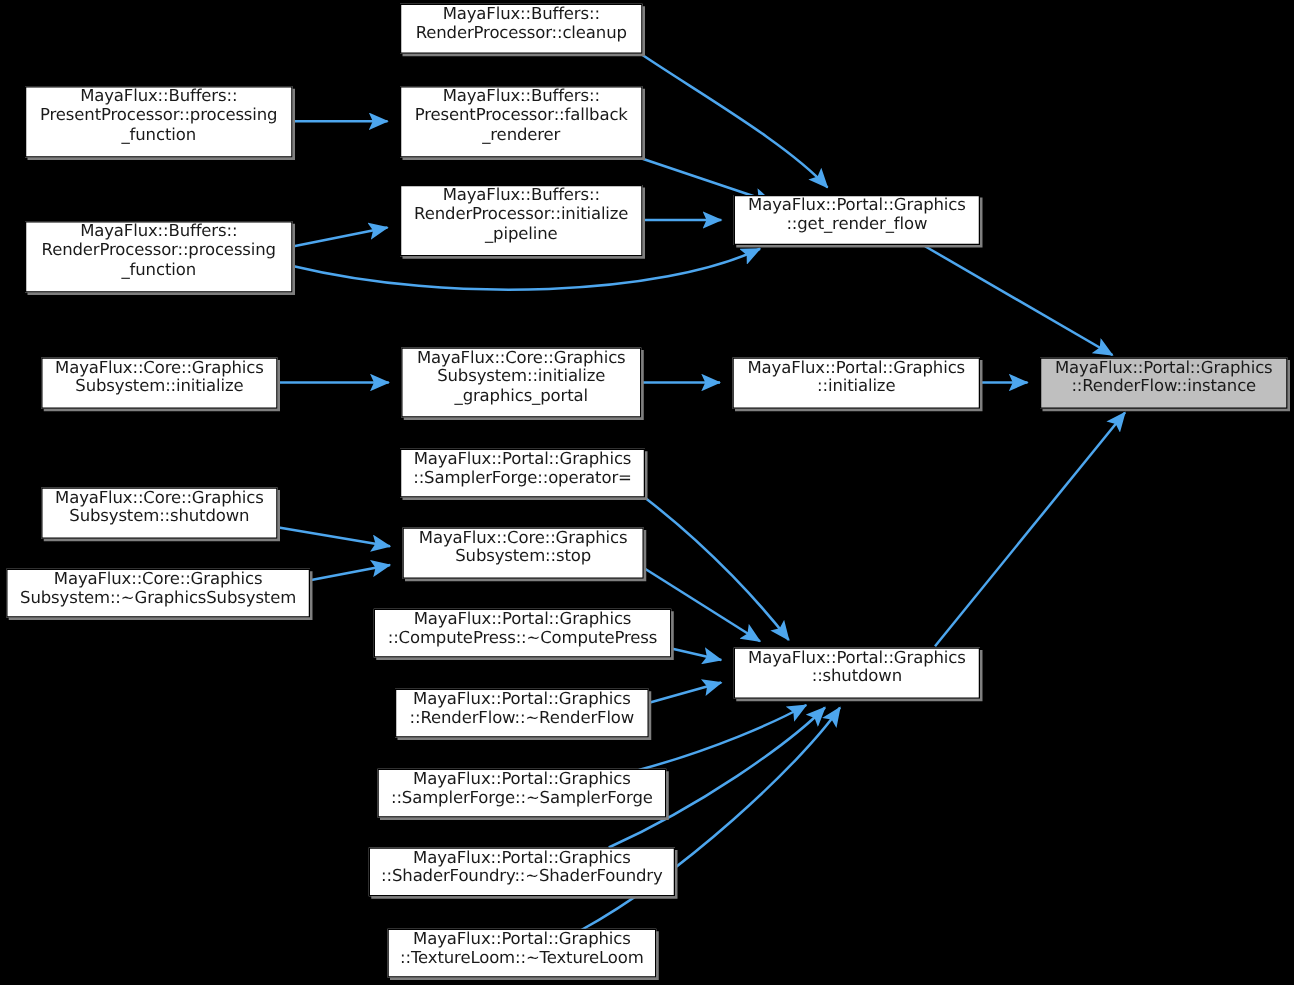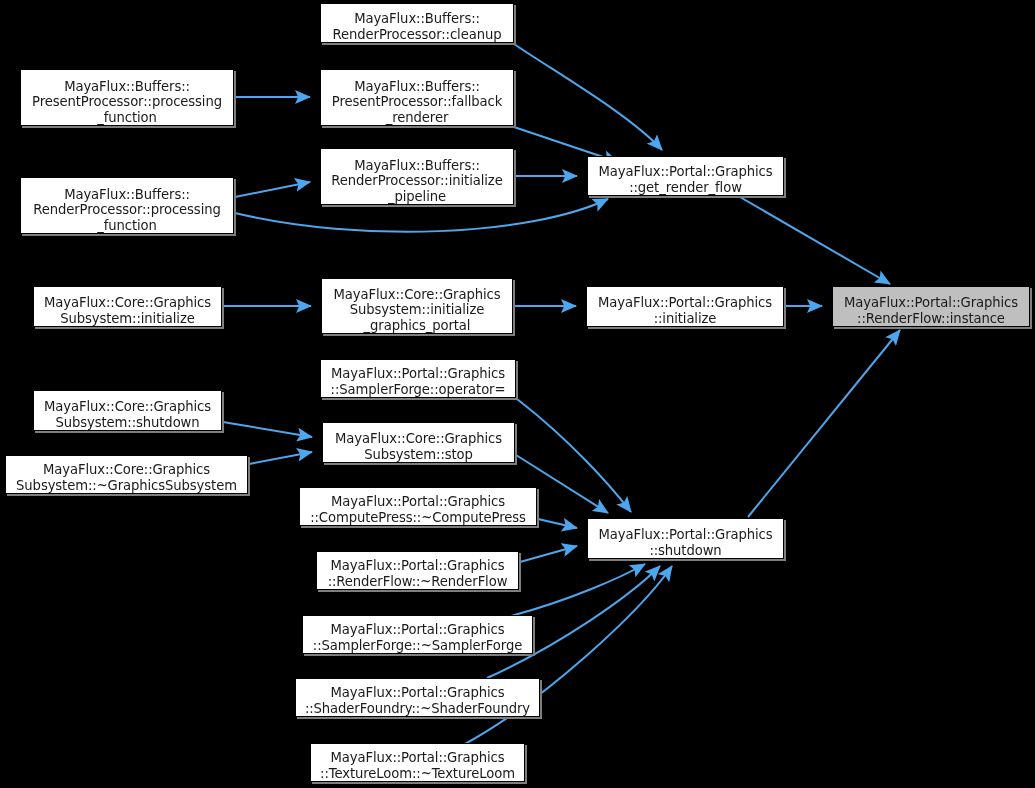--- a/index.html
+++ b/index.html
@@ -22,21 +22,21 @@
     width: 1035px;
     height: 788px;
   }
   .node {
     position: absolute;
     box-sizing: border-box;
     background: #ffffff;
     border: 1px solid #000000;
     box-shadow: 2px 2px 0 0 #7f7f7f;
     display: flex;
-    align-items: flex-end;
+    align-items: flex-start;
     justify-content: center;
     text-align: center;
     color: #1a1a1a;
     font-size: 13.2px;
     line-height: 1.17;
     letter-spacing: -0.1px;
     white-space: pre-line;
     padding: 0 3px;
   }
   .node.highlight {

